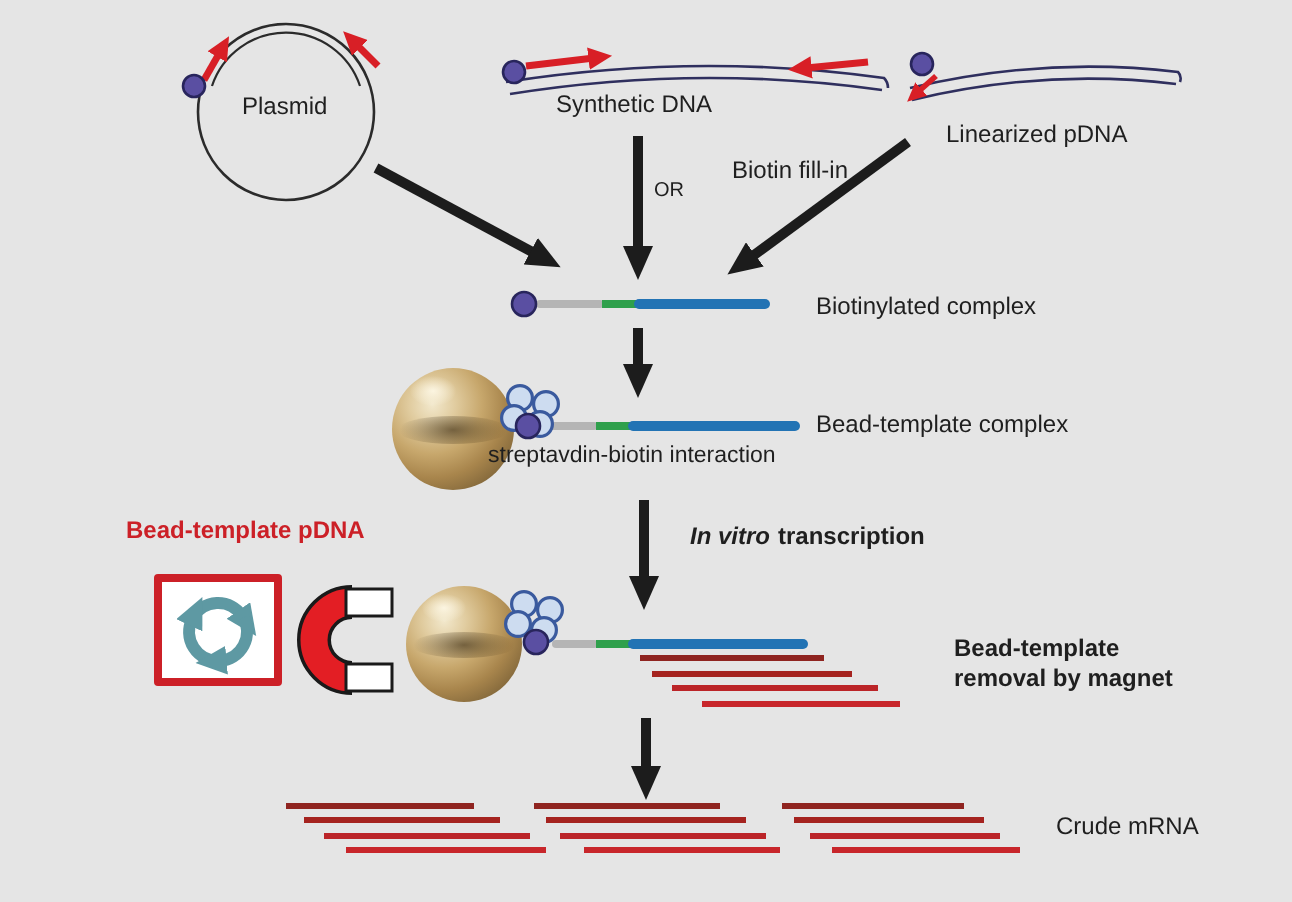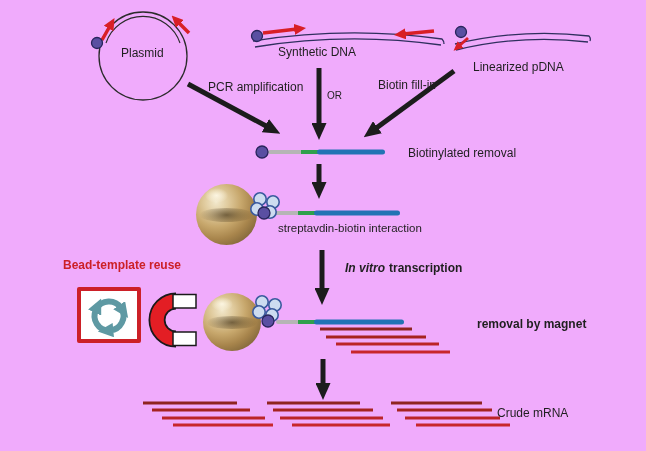--- a/index.html
+++ b/index.html
@@ -1,17 +1,17 @@
 <!DOCTYPE html>
 <html><head>
 <meta charset="utf-8">
 <style>
   html,body{margin:0;padding:0;background:#fff;}
   .canvas{
-    position:relative;width:646px;height:451px;background:#f0abfc;overflow:hidden;
+    position:relative;width:646px;height:451px;background:#e5e5e5;overflow:hidden;
     font-family:"Liberation Sans","DejaVu Sans",sans-serif;color:#1f1f1f;
   }
   .lbl{position:absolute;font-size:12px;line-height:14px;white-space:nowrap;color:#1f1f1f;}
   .b{font-weight:bold;}
   .i{font-style:italic;}
   .red{color:#cc2027;}
   .sm{font-size:11.5px;}
   svg.layer{position:absolute;left:0;top:0;}
   .bead{
     position:absolute;border-radius:50%;
@@ -157,35 +157,36 @@
       <path d="M 176 301 A 19 19 0 1 0 176 339" fill="none" stroke="#e31e24" stroke-width="13.5"></path>
       <rect x="173" y="294.5" width="23" height="13.5" fill="#ffffff" stroke="#1a1a1a" stroke-width="1.5"></rect>
       <rect x="173" y="332" width="23" height="13.5" fill="#ffffff" stroke="#1a1a1a" stroke-width="1.5"></rect>
     </g>
   </svg>
 
   <div class="lbl" style="left:121px;top:46px;">Plasmid</div>
   <div class="lbl" style="left:278px;top:45px;">Synthetic DNA</div>
   <div class="lbl" style="left:473px;top:60px;">Linearized pDNA</div>
 
-  <div class="lbl" style="left:208px;top:80px;">PCR amplification</div>
   <div class="lbl" style="left:327px;top:89px;font-size:10px;">OR</div>
-  <div class="lbl" style="left:378px;top:78px;">Biotin fill-in</div>
+  <div class="lbl" style="left:366px;top:78px;">Biotin fill-in</div>
 
-  <div class="lbl" style="left:408px;top:146px;">Biotinylated removal</div>
-  <div class="lbl sm" style="left:244px;top:221px;margin-left:34px;">streptavdin-biotin interaction</div>
+  <div class="lbl" style="left:408px;top:146px;">Biotinylated complex</div>
+  <div class="lbl" style="left:408px;top:205px;">Bead-template complex</div>
+  <div class="lbl sm" style="left:244px;top:221px;">streptavdin-biotin interaction</div>
 
   <div class="lbl b" style="left:345px;top:261px;">
     <span class="i">In vitro</span><span style="margin-left:4px;">transcription</span>
   </div>
 
-  <div class="lbl b red" style="left:63px;top:258px;">Bead-template reuse</div>
+  <div class="lbl b red" style="left:63px;top:258px;">Bead-template pDNA</div>
 
   <div class="lbl sm" style="left:243px;top:331px;line-height:15px;">
   </div>
 
   <div class="lbl b" style="left:477px;top:317px;line-height:15px;">
+    <span style="display:block;">Bead-template</span>
     <span style="display:block;">removal by magnet</span>
   </div>
 
-  <div class="lbl" style="left:497px;top:406px;">Crude mRNA</div>
+  <div class="lbl" style="left:528px;top:406px;">Crude mRNA</div>
 
 </div>
 
 </body></html>

